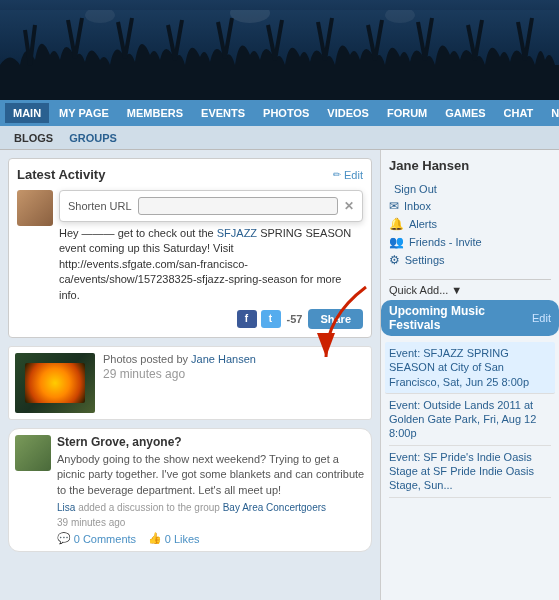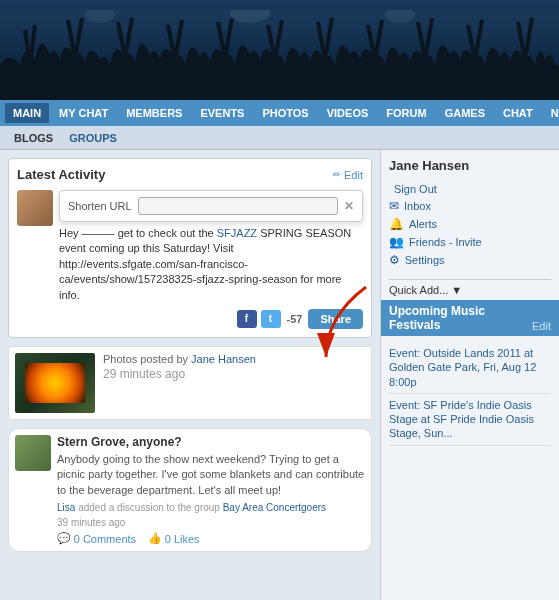--- a/index.html
+++ b/index.html
@@ -335,25 +335,26 @@
       color: #333;
       padding: 4px 0;
       border-top: 1px solid #ccc;
       margin-bottom: 8px;
     }
 
     
     .upcoming-header {
       display: flex;
       justify-content: space-between;
-      align-items: flex-end;
+      align-items: center;
       margin-bottom: 6px;
       background: #4a90c4;
       margin: -8px -8px 6px -8px;
       padding: 4px 8px;
+      border-radius: 10px;
     }
     .upcoming-title {
       font-size: 12px;
       font-weight: bold;
       color: white;
     }
     .upcoming-edit {
       font-size: 11px;
       color: #cce4ff;
       cursor: pointer;
@@ -395,21 +396,21 @@
     <path d="M30,55 L25,20 M30,55 L35,15 M75,48 L68,10 M75,48 L82,8 M125,48 L118,12 M125,48 L132,8 M175,50 L168,15 M175,50 L182,10 M225,48 L218,12 M225,48 L232,8 M275,50 L268,15 M275,50 L282,10 M325,50 L318,12 M325,50 L332,8 M375,50 L368,15 M375,50 L382,10 M425,50 L418,12 M425,50 L432,8 M475,50 L468,15 M475,50 L482,10 M525,50 L518,12 M525,50 L532,8" stroke="#0a1520" stroke-width="4" fill="none"></path>
 
     <ellipse cx="100" cy="5" rx="15" ry="8" fill="#ffffff10"></ellipse>
     <ellipse cx="250" cy="3" rx="20" ry="10" fill="#ffffff15"></ellipse>
     <ellipse cx="400" cy="5" rx="15" ry="8" fill="#ffffff10"></ellipse>
   </svg>
 </div>
 
 <nav class="nav-bar">
   <a class="nav-item active">MAIN</a>
-  <a class="nav-item">MY CHAT</a>
+  <a class="nav-item">MY PAGE</a>
   <a class="nav-item">MEMBERS</a>
   <a class="nav-item">EVENTS</a>
   <a class="nav-item">PHOTOS</a>
   <a class="nav-item">VIDEOS</a>
   <a class="nav-item">FORUM</a>
   <a class="nav-item">GAMES</a>
   <a class="nav-item">CHAT</a>
   <a class="nav-item">NOTES</a>
 
 </nav>
@@ -531,17 +532,18 @@
 
     <div class="quick-add">
       <span>Quick Add...</span> ▼
     </div>
 
     <div class="upcoming-header">
       <span class="upcoming-title">Upcoming Music Festivals</span>
       <span class="upcoming-edit">Edit</span>
     </div>
 
+    <div class="event-item highlighted">Event: SFJAZZ SPRING SEASON at City of San Francisco, Sat, Jun 25 8:00p</div>
     <div class="event-item">Event: Outside Lands 2011 at Golden Gate Park, Fri, Aug 12 8:00p</div>
     <div class="event-item">Event: SF Pride's Indie Oasis Stage at SF Pride Indie Oasis Stage, Sun...</div>
   </div>
 
 </div>
 
 </body></html>

